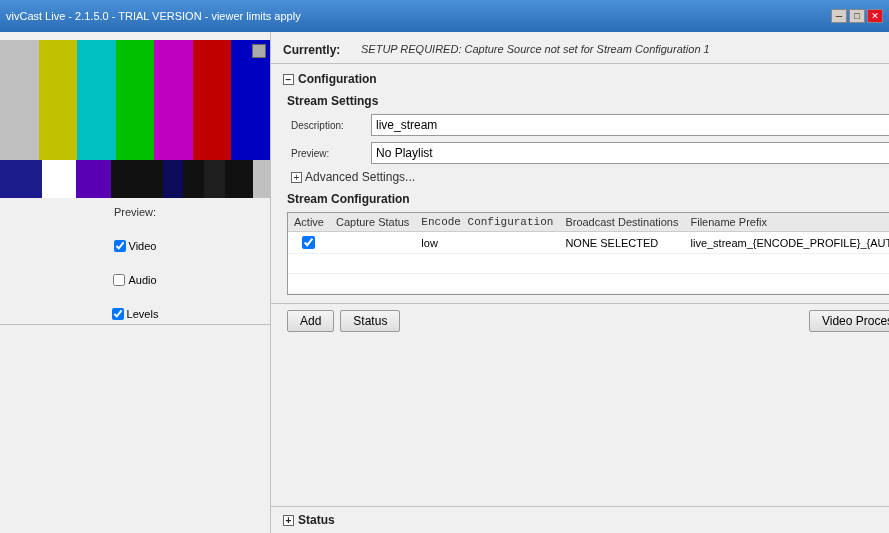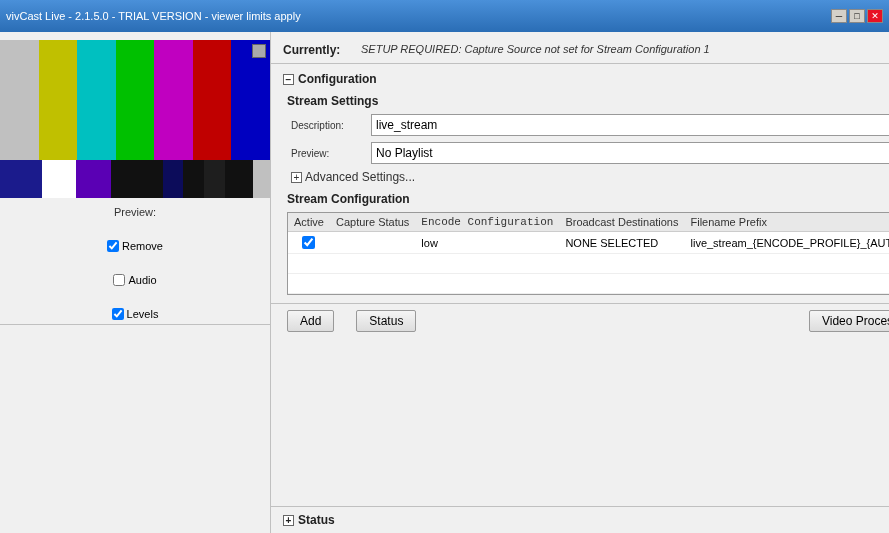--- a/index.html
+++ b/index.html
@@ -316,21 +316,21 @@
       display: flex;
       align-items: center;
       justify-content: space-between;
       padding: 6px 10px;
       border-top: 1px solid #c0c0c0;
       background: #f0f0f0;
     }
 
     .bottom-left {
       display: flex;
-      gap: 22px;
+      gap: 6px;
     }
 
     .action-btn {
       padding: 3px 12px;
       background: linear-gradient(to bottom, #f5f5f5, #ddd);
       border: 1px solid #999;
       cursor: pointer;
       font-size: 12px;
       border-radius: 2px;
     }
@@ -394,21 +394,21 @@
         <div class="bottom-bar" style="background:#111111; flex:0.8;"></div>
         <div class="bottom-bar" style="background:#c0c0c0; flex:0.5;"></div>
       </div>
       <div class="preview-icon"></div>
     </div>
 
     <div class="preview-controls">
       <span class="preview-label">Preview:</span>
       <div class="checkbox-item">
         <input type="checkbox" checked="" style="">
-        <span>Remove</span>
+        <span>Video</span>
       </div>
       <div class="checkbox-item">
         <input type="checkbox" style="">
         <span>Audio</span>
       </div>
       <div class="checkbox-item">
         <input type="checkbox" checked="" style="">
         <span>Levels</span>
       </div>
     </div>

